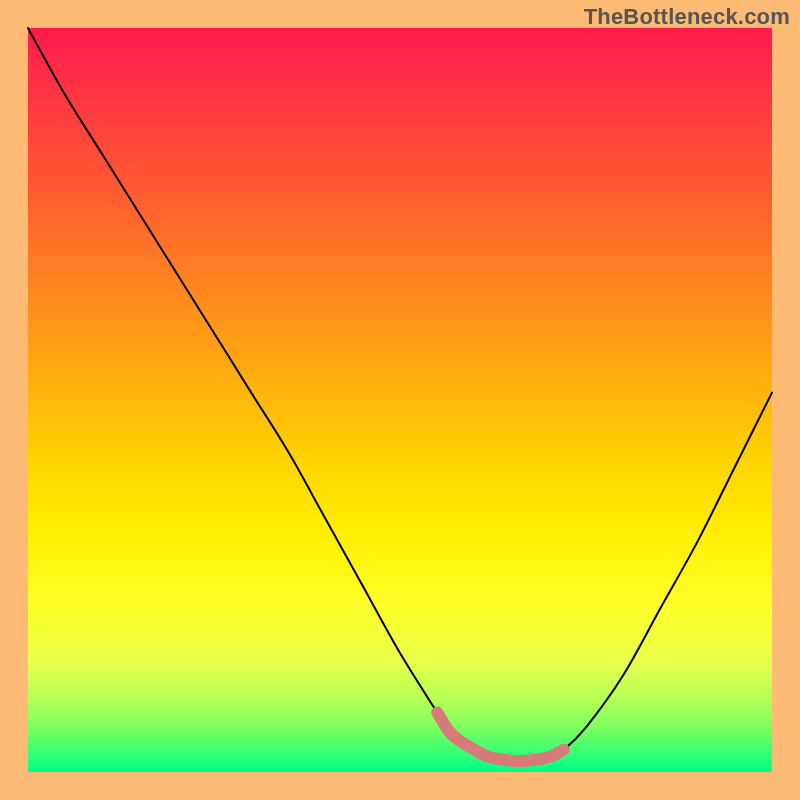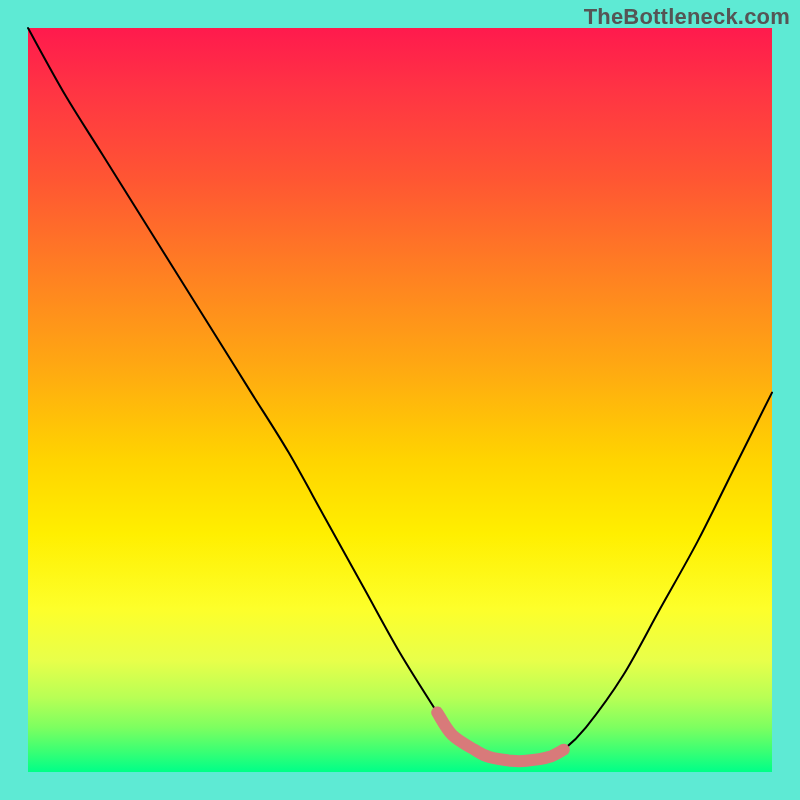--- a/index.html
+++ b/index.html
@@ -8,21 +8,21 @@
     width: 800px;
     height: 800px;
     background: #000;
     font-family: Arial, Helvetica, sans-serif;
     overflow: hidden;
   }
   .frame {
     position: relative;
     width: 800px;
     height: 800px;
-    background: #5eead4;
+    background: #fdba74;
   }
   .plot-area {
     position: absolute;
     left: 28px;
     top: 28px;
     width: 744px;
     height: 744px;
     background: linear-gradient(to bottom,
       #ff1a4d 0%,
       #ff3344 8%,

